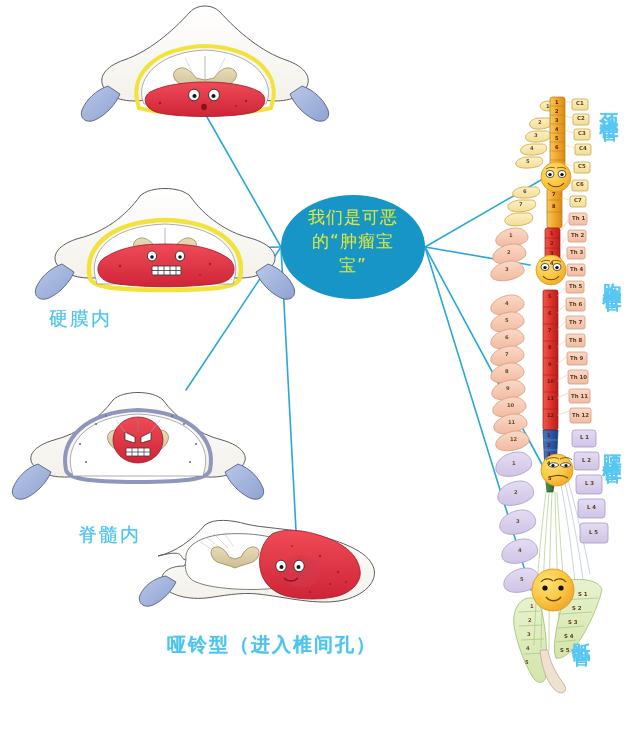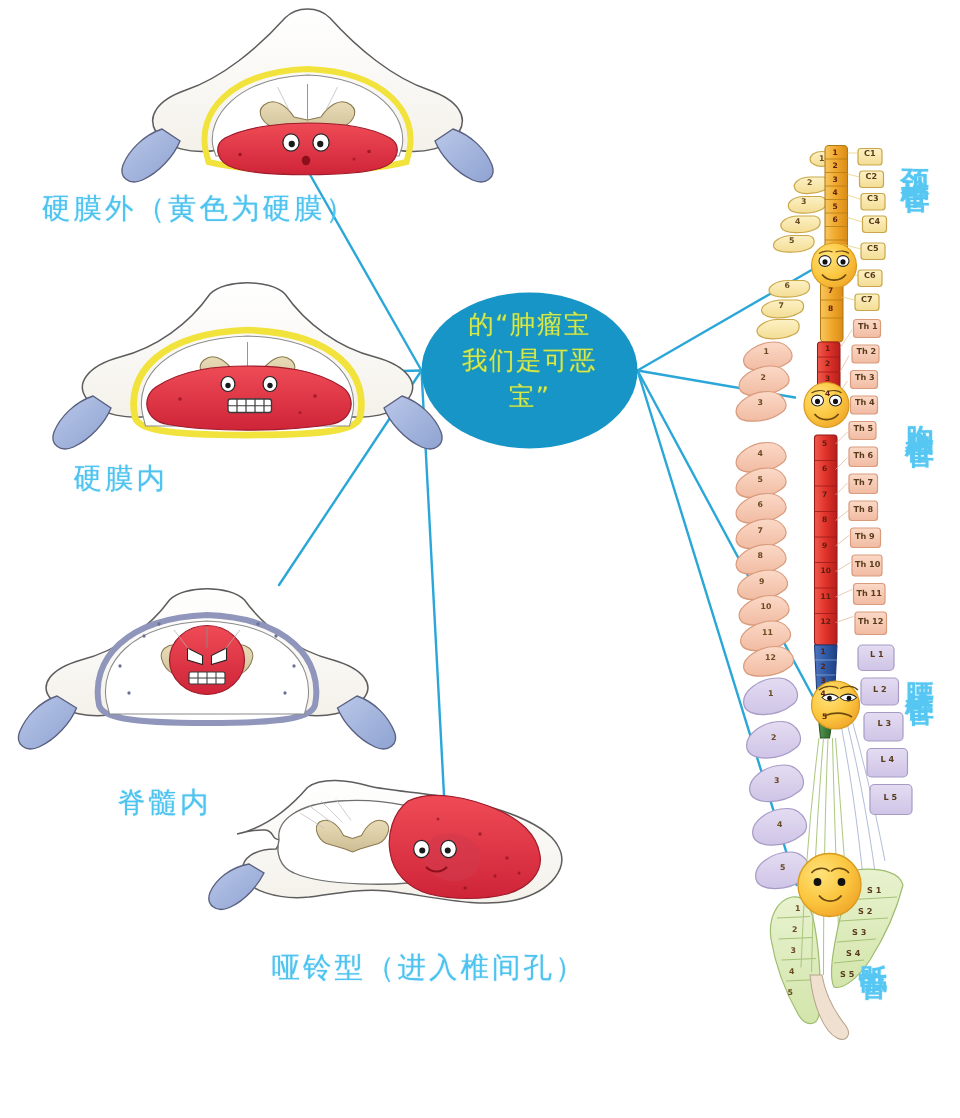--- a/index.html
+++ b/index.html
@@ -492,29 +492,28 @@
         <path d="M541,582 C544,578 550,578 553,581" stroke="#6b4a10" stroke-width="1.1" fill="none"></path>
         <path d="M554,581 C557,578 563,578 566,582" stroke="#6b4a10" stroke-width="1.1" fill="none"></path>
         <path d="M546,597 C550,602 557,602 561,597" stroke="#6b4a10" stroke-width="1.3" fill="none"></path>
       </g>
     </g>
   </svg>
 
   <div id="overlay">
 
     <div class="bubble-text">
+      <div>我们是可恶</div>
       <div>的“肿瘤宝</div>
-      <div>我们是可恶</div>
       <div>宝”</div>
     </div>
 
-    <div class="cn-label" style="left:28px;top:126px;">硬膜外（黄色为硬膜）</div>
     <div class="cn-label" style="left:49px;top:306px;">硬膜内</div>
     <div class="cn-label" style="left:78px;top:522px;">脊髓内</div>
-    <div class="cn-label" style="left:181px;top:632px;">哑铃型（进入椎间孔）</div>
+    <div class="cn-label" style="left:167px;top:632px;font-weight:bold;">哑铃型（进入椎间孔）</div>
 
     <div class="region-label" style="left:600px;top:98px;">颈椎管</div>
     <div class="region-label" style="left:603px;top:268px;">胸椎管</div>
     <div class="region-label" style="left:603px;top:440px;">腰椎管</div>
     <div class="region-label" style="left:572px;top:628px;">骶管</div>
 
     <div class="vtag" style="left:576px;top:101px;">C1</div>
     <div class="vtag" style="left:577px;top:116px;">C2</div>
     <div class="vtag" style="left:578px;top:131px;">C3</div>
     <div class="vtag" style="left:579px;top:146px;">C4</div>

